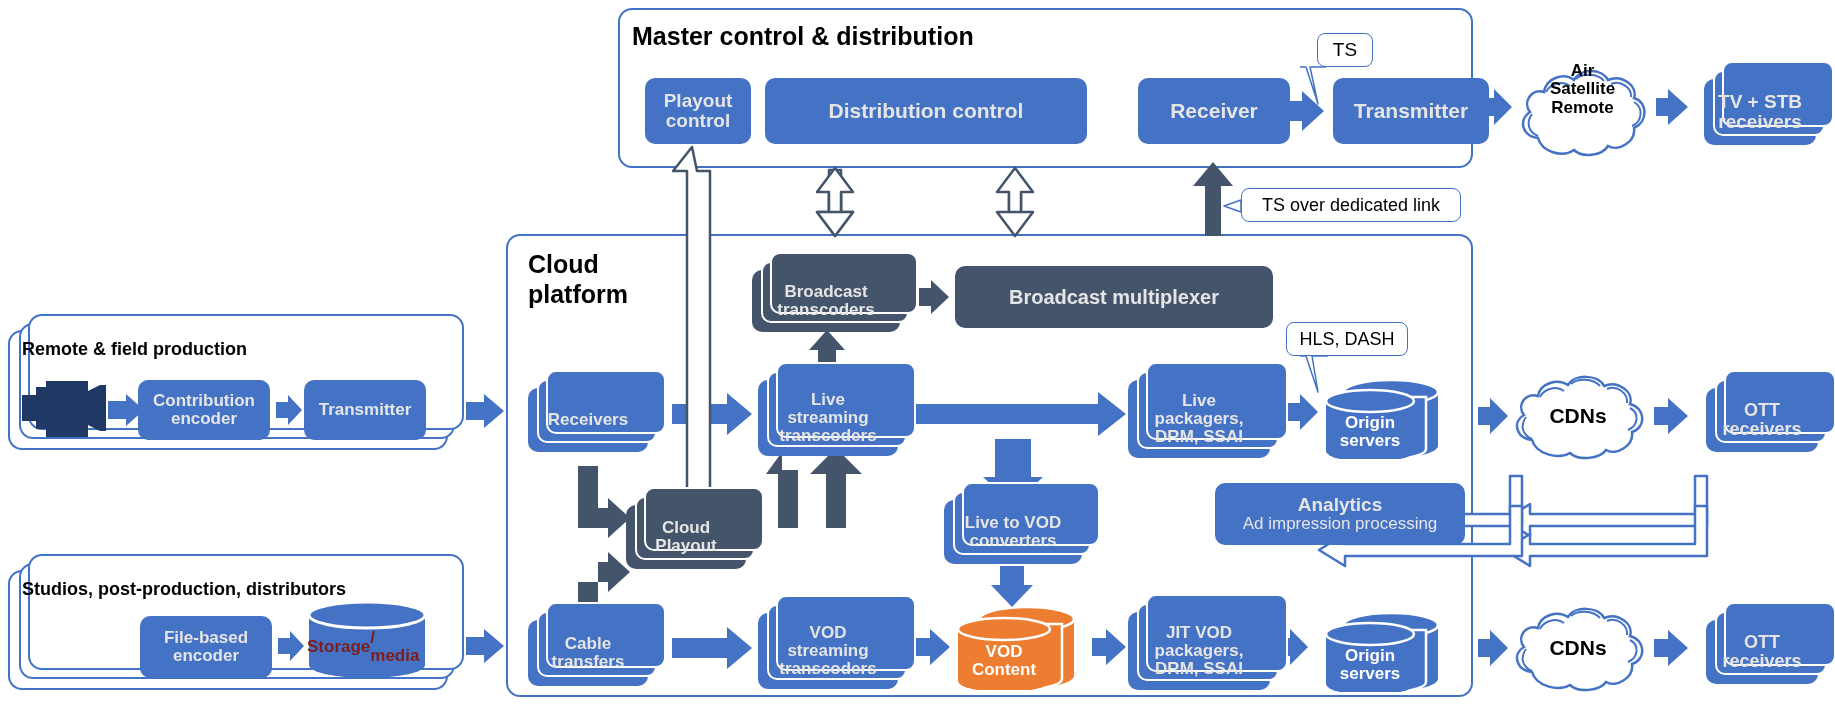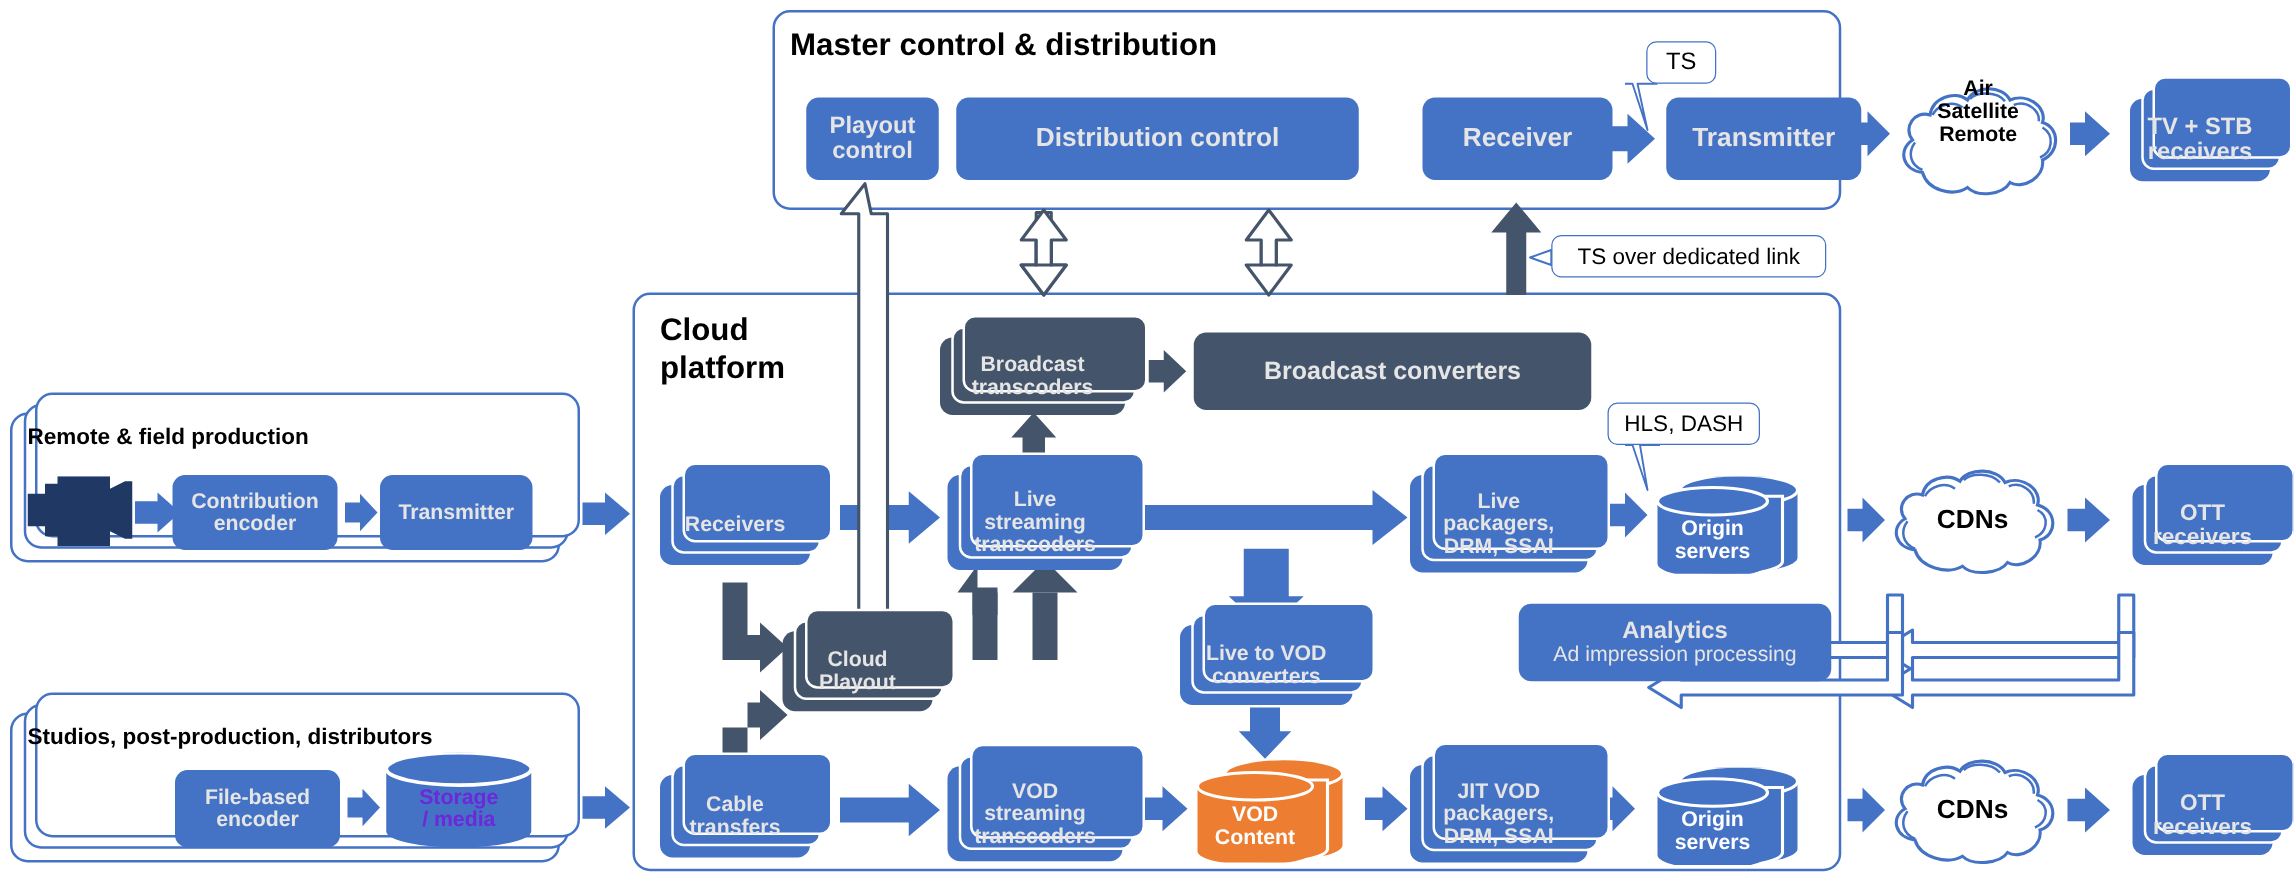--- a/index.html
+++ b/index.html
@@ -121,38 +121,38 @@
     <span>File-based</span>
     <span>encoder</span>
   </div>
 
   <div class="cyl" style="left:307px;top:602px;width:120px;height:76px;">
     <svg viewBox="0 0 120 76" width="120" height="76">
       <path d="M2,13 L2,63 A58,13 0 0 0 118,63 L118,13 Z" fill="#4472C4"></path>
       <ellipse cx="60" cy="13" rx="58" ry="13" fill="#4472C4" stroke="#fff" stroke-width="3"></ellipse>
     </svg>
     <div style="position:absolute;left:0;top:14px;width:120px;height:62px;display:flex;
-                flex-direction:column;align-items:center;justify-content:center;
-                color:#6d28d9;font-weight:bold;font-size:17px;line-height:1.08;">
+                flex-direction:row;align-items:center;justify-content:center;
+                color:#7f1d1d;font-weight:bold;font-size:17px;line-height:1.08;">
       <span>Storage</span>
       <span>/ media</span>
     </div>
   </div>
 
   <div class="node blue stack" style="left:528px;top:388px;width:120px;height:64px;font-size:17px;">
     <span>Receivers</span>
   </div>
 
   <div class="node dark stack" style="left:752px;top:270px;width:148px;height:62px;font-size:17px;flex-direction:column;">
     <span>Broadcast</span>
     <span>transcoders</span>
   </div>
 
   <div class="node dark" style="left:955px;top:266px;width:318px;height:62px;font-size:20px;">
-    <span>Broadcast converters</span>
+    <span>Broadcast multiplexer</span>
   </div>
 
   <div class="node blue stack" style="left:758px;top:380px;width:140px;height:76px;font-size:17px;flex-direction:column;">
     <span>Live</span>
     <span>streaming</span>
     <span>transcoders</span>
   </div>
 
   <div class="node dark stack" style="left:626px;top:505px;width:120px;height:64px;font-size:17px;flex-direction:column;">
     <span>Cloud</span>

